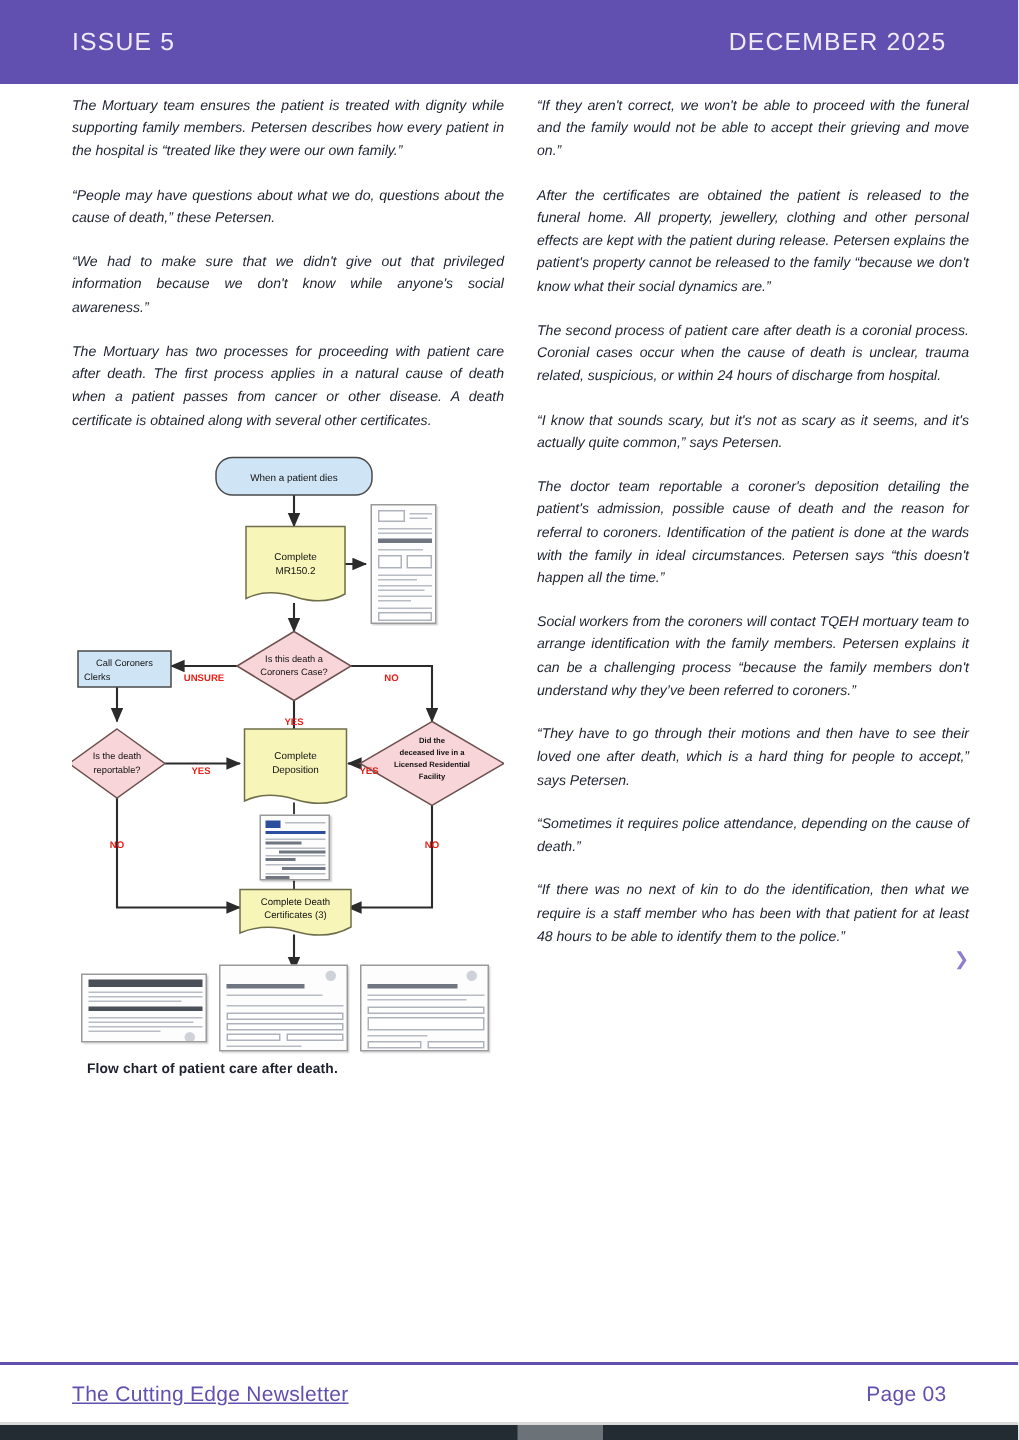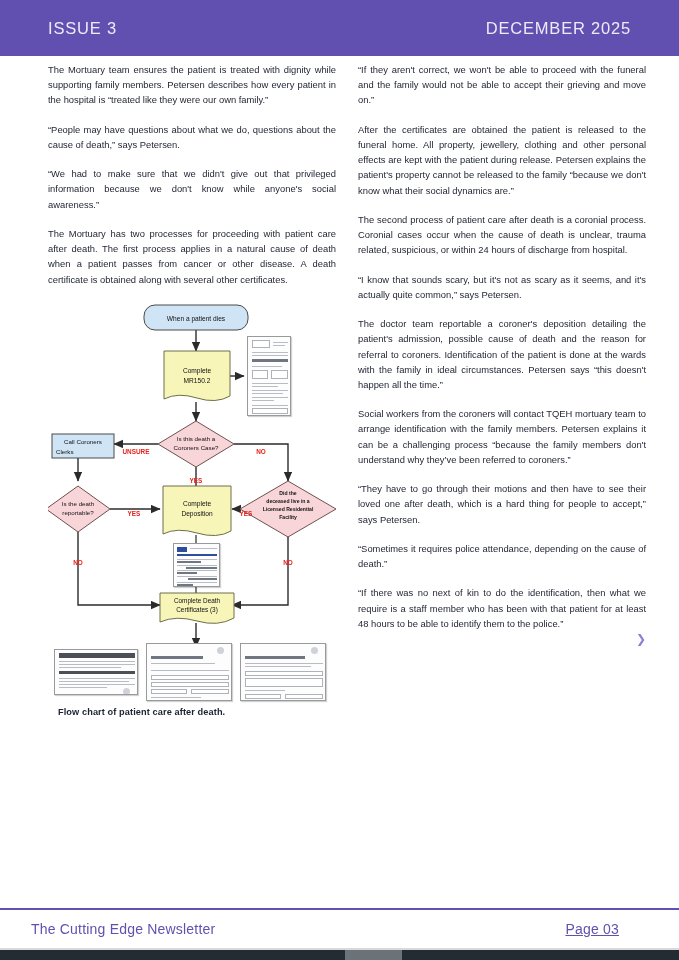--- a/index.html
+++ b/index.html
@@ -60,20 +60,21 @@
     flex: 0 0 288px;
   }
   .para {
     margin: 0 0 14px 0;
     font-size: 9.4px;
     line-height: 1.62;
     color: #1e2230;
     text-align: justify;
     text-justify: inter-word;
     hyphens: none;
+    font-style: italic;
   }
   .para:last-child { margin-bottom: 0; }
 
   .chev {
     display: inline-block;
     float: right;
     color: #8f7ed0;
     font-size: 12px;
     line-height: 1;
     margin-top: 2px;
@@ -145,32 +146,32 @@
   .footer {
     position: absolute;
     left: 0; top: 910px;
     width: 679px; height: 38px;
     display: flex;
     align-items: center;
     justify-content: space-between;
     background: #fff;
   }
   .footer-title {
-    margin-left: 31px;
-    color: #6250b0;
-    font-size: 14px;
-    letter-spacing: 0.2px;
-  }
-  .footer-page {
-    margin-right: 60px;
+    margin-left: 48px;
     color: #6250b0;
     font-size: 14px;
     letter-spacing: 0.2px;
     text-decoration: underline;
   }
+  .footer-page {
+    margin-right: 48px;
+    color: #6250b0;
+    font-size: 14px;
+    letter-spacing: 0.2px;
+  }
 
   
   .scrollbar {
     position: absolute;
     left: 0; top: 950px;
     width: 679px; height: 10px;
     background: #242c33;
   }
   .scrollbar-thumb {
     position: absolute;
@@ -184,30 +185,30 @@
     width: 679px; height: 2px;
     background: #d9d9d9;
   }
 </style>
 </head>
 <body>
 
 <div class="page">
 
   <div class="masthead">
-    <span class="masthead-issue">ISSUE 3</span>
+    <span class="masthead-issue">ISSUE 5</span>
     <span class="masthead-date">DECEMBER 2025</span>
   </div>
 
   <div class="content">
     <div class="columns">
 
       <div class="col">
         <p class="para">The Mortuary team ensures the patient is treated with dignity while supporting family members. Petersen describes how every patient in the hospital is “treated like they were our own family.”</p>
-        <p class="para">“People may have questions about what we do, questions about the cause of death,” says Petersen.</p>
+        <p class="para">“People may have questions about what we do, questions about the cause of death,” these Petersen.</p>
         <p class="para">“We had to make sure that we didn't give out that privileged information because we don't know while anyone's social awareness.”</p>
         <p class="para">The Mortuary has two processes for proceeding with patient care after death. The first process applies in a natural cause of death when a patient passes from cancer or other disease. A death certificate is obtained along with several other certificates.</p>
 
         <div class="figure">
           <div class="figure-canvas">
 
             <svg width="288" height="400" viewBox="0 0 288 400">
               <defs>
                 <marker id="ah" markerWidth="8" markerHeight="8" refX="6.5" refY="3" orient="auto" markerUnits="strokeWidth">
                   <path d="M0,0 L7,3 L0,6 z" fill="#2b2b2b"></path>

